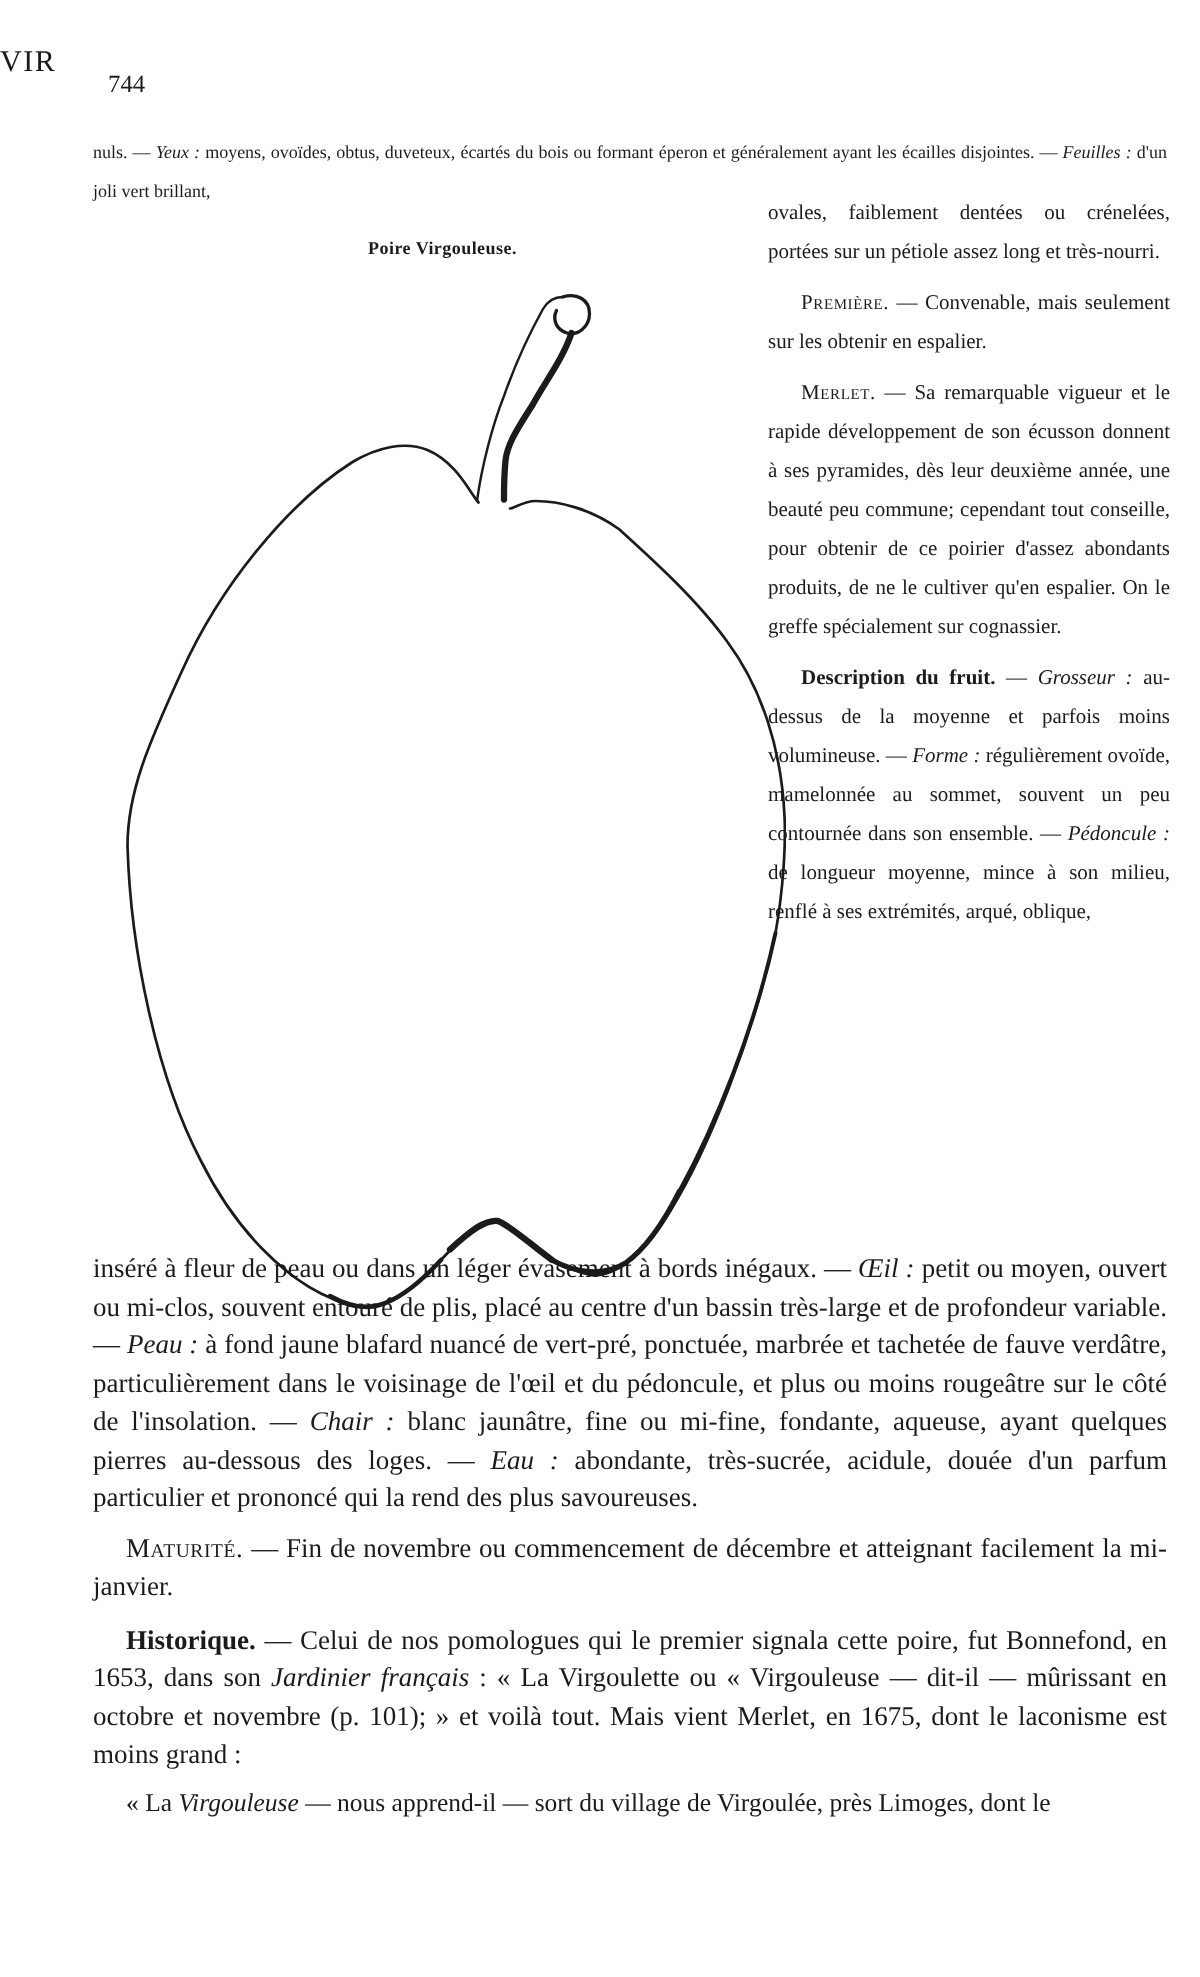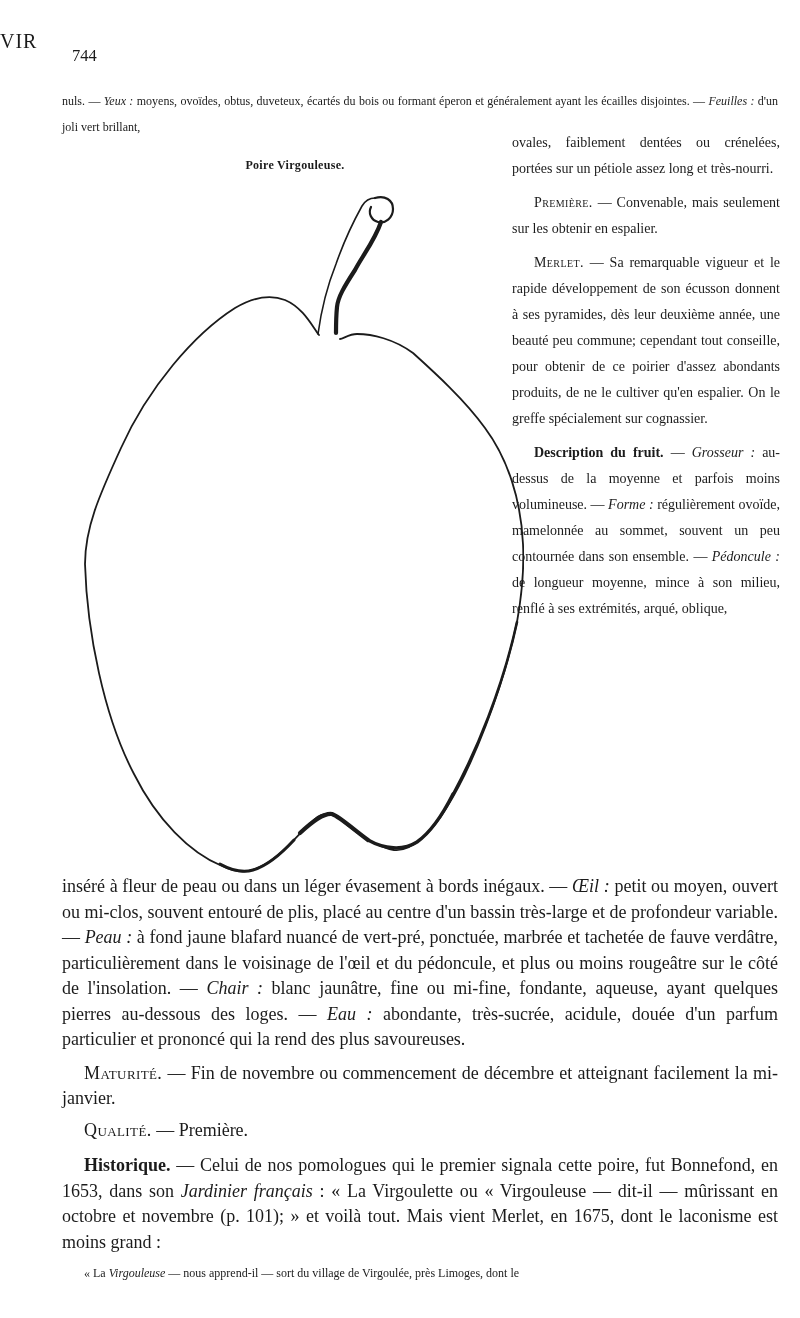--- a/index.html
+++ b/index.html
@@ -24,22 +24,22 @@
   .mt10 { margin-top:10px; }
   #header-number { left:72px; top:46px; font-size:16.5px; }
   #header-head { left:0; right:0; top:30px; text-align:left; font-size:20px; letter-spacing:1px; }
   #para-intro { left:62px; top:88px; width:716px; }
   #figure-caption {
     left:80px; top:158px; width:430px; text-align:center;
     font-size:12px; font-weight:bold; letter-spacing:.3px;
   }
   #pear-svg { left:72px; top:192px; }
   #right-col { left:512px; top:130px; width:268px; }
-  #bottom-block { left:62px; top:874px; width:716px; font-size:18px; line-height:25.5px; }
-  #para-quote { font-size:12px; line-height:21px; }
+  #bottom-block { left:62px; top:833px; width:716px; font-size:18px; line-height:25.5px; }
+  #para-quote { font-size:17px; line-height:21px; }
   svg path { fill:none; stroke:var(--ink); stroke-linecap:round; stroke-linejoin:round; }
 </style>
 </head>
 <body>
 
 <div id="page">
 
   <div id="header-number" class="abs">744</div>
   <div id="header-head" class="abs">VIR</div>
 
@@ -112,20 +112,19 @@
     <p class="just indent mt8"><span class="sc">Première.</span><span> — Convenable, mais seulement sur les obtenir en espalier.</span></p>
     <p class="just indent mt8"><span class="sc">Merlet.</span><span> — Sa remarquable vigueur et le rapide développement de son écusson donnent à ses pyramides, dès leur deuxième année, une beauté peu commune; cependant tout conseille, pour obtenir de ce poirier d'assez abondants produits, de ne le cultiver qu'en espalier. On le greffe spécialement sur cognassier.</span></p>
     <p class="just indent mt8"><span class="b">Description du fruit.</span><span> — </span><span class="it">Grosseur :</span><span> au-dessus de la moyenne et parfois moins volumineuse. — </span><span class="it">Forme :</span><span> régulièrement ovoïde, mamelonnée au sommet, souvent un peu contournée dans son ensemble. — </span><span class="it">Pédoncule :</span><span> de longueur moyenne, mince à son milieu, renflé à ses extrémités, arqué, oblique,</span></p>
   </div>
 
   <div id="bottom-block" class="abs">
     <p class="just"><span>inséré à fleur de peau ou dans un léger évasement à bords inégaux. — </span><span class="it">Œil :</span><span> petit ou moyen, ouvert ou mi-clos, souvent entouré de plis, placé au centre d'un bassin très-large et de profondeur variable. — </span><span class="it">Peau :</span><span> à fond jaune blafard nuancé de vert-pré, ponctuée, marbrée et tachetée de fauve verdâtre, particulièrement dans le voisinage de l'œil et du pédoncule, et plus ou moins rougeâtre sur le côté de l'insolation. — </span><span class="it">Chair :</span><span> blanc jaunâtre, fine ou mi-fine, fondante, aqueuse, ayant quelques pierres au-dessous des loges. — </span><span class="it">Eau :</span><span> abondante, très-sucrée, acidule, douée d'un parfum particulier et prononcé qui la rend des plus savoureuses.</span></p>
 
     <p class="just indent mt8"><span class="sc">Maturité.</span><span> — Fin de novembre ou commencement de décembre et atteignant facilement la mi-janvier.</span></p>
 
-    <p class="just indent mt6"><span class="sc">Qualité.</span><span> — Première.</span></p>
 
     <p class="just indent mt10"><span class="b">Historique.</span><span> — Celui de nos pomologues qui le premier signala cette poire, fut Bonnefond, en 1653, dans son </span><span class="it">Jardinier français</span><span> : « La Virgoulette ou « Virgouleuse — dit-il — mûrissant en octobre et novembre (p. 101); » et voilà tout. Mais vient Merlet, en 1675, dont le laconisme est moins grand :</span></p>
 
     <p id="para-quote" class="just indent mt8"><span>« La </span><span class="it">Virgouleuse</span><span> — nous apprend-il — sort du village de Virgoulée, près Limoges, dont le</span></p>
   </div>
 
 </div>
 
 </body></html>

